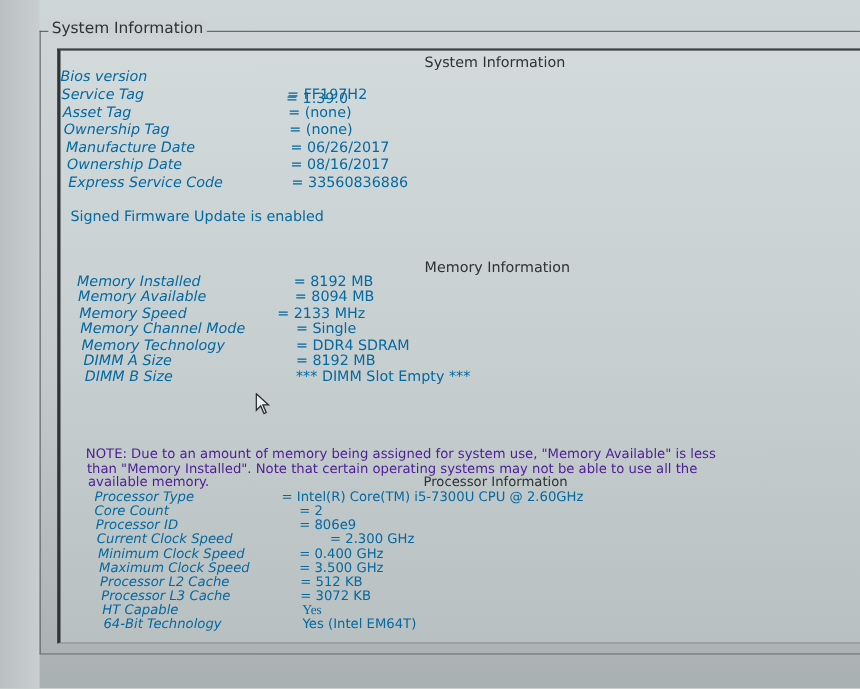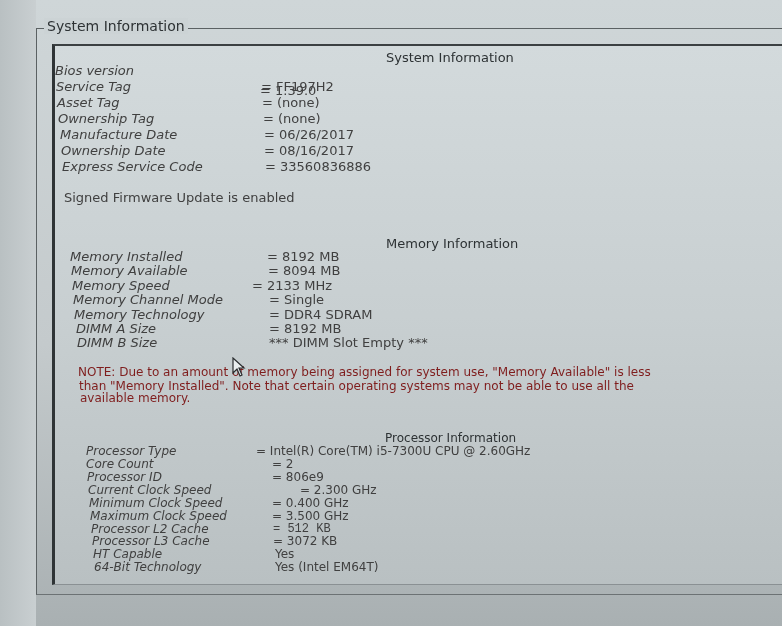--- a/index.html
+++ b/index.html
@@ -35,26 +35,26 @@
     border-left: 3px solid #2f3436;
     border-top: 2px solid #3b4042;
     border-bottom: 1px solid #8a9093;
     background: linear-gradient(180deg, #d3dadc 0%, #c8cfd1 50%, #b9c0c2 100%);
   }
   .section-title {
     position: absolute; font-size: 13px; color: #2d3234;
   }
   .row {
     position: absolute; font-size: 13px; line-height: 15px;
-    white-space: nowrap; color: #404040;
+    white-space: nowrap; color: #0369a1;
   }
   .row .label { position: absolute; left: 0; font-style: italic; }
   .row .value { position: absolute; }
   .note {
-    position: absolute; font-size: 12px; line-height: 14px; color: #7f1d1d;
+    position: absolute; font-size: 12px; line-height: 14px; color: #4c1d95; margin-top: 40px;
   }
   .cursor {
     position: absolute; left: 232px; top: 357px; width: 14px; height: 20px;
   }
   .proc .row { font-size: 12px; line-height: 13px; }
 </style>
 </head>
 <body>
 
 <div class="bezel-left"></div>
@@ -156,27 +156,27 @@
   <div class="row" style="left:89px; top:497px;">
     <span class="label">Minimum Clock Speed</span>
     <span class="value" style="left:183px;">= 0.400 GHz</span>
   </div>
   <div class="row" style="left:90px; top:510px;">
     <span class="label">Maximum Clock Speed</span>
     <span class="value" style="left:182px;">= 3.500 GHz</span>
   </div>
   <div class="row" style="left:91px; top:523px;">
     <span class="label">Processor L2 Cache</span>
-    <span class="value" style="left:182px;font-family:Liberation Mono, monospace;">= 512 KB</span>
+    <span class="value" style="left:182px;">= 512 KB</span>
   </div>
   <div class="row" style="left:92px; top:535px;">
     <span class="label">Processor L3 Cache</span>
     <span class="value" style="left:181px;">= 3072 KB</span>
   </div>
   <div class="row" style="left:93px; top:548px;">
     <span class="label">HT Capable</span>
-    <span class="value" style="left:182px;">Yes</span>
+    <span class="value" style="left:182px;font-family:Liberation Serif, serif;">Yes</span>
   </div>
   <div class="row" style="left:94px; top:561px;">
     <span class="label">64-Bit Technology</span>
     <span class="value" style="left:181px;text-align:center;">Yes (Intel EM64T)</span>
   </div>
 </div>
 
 </body></html>

